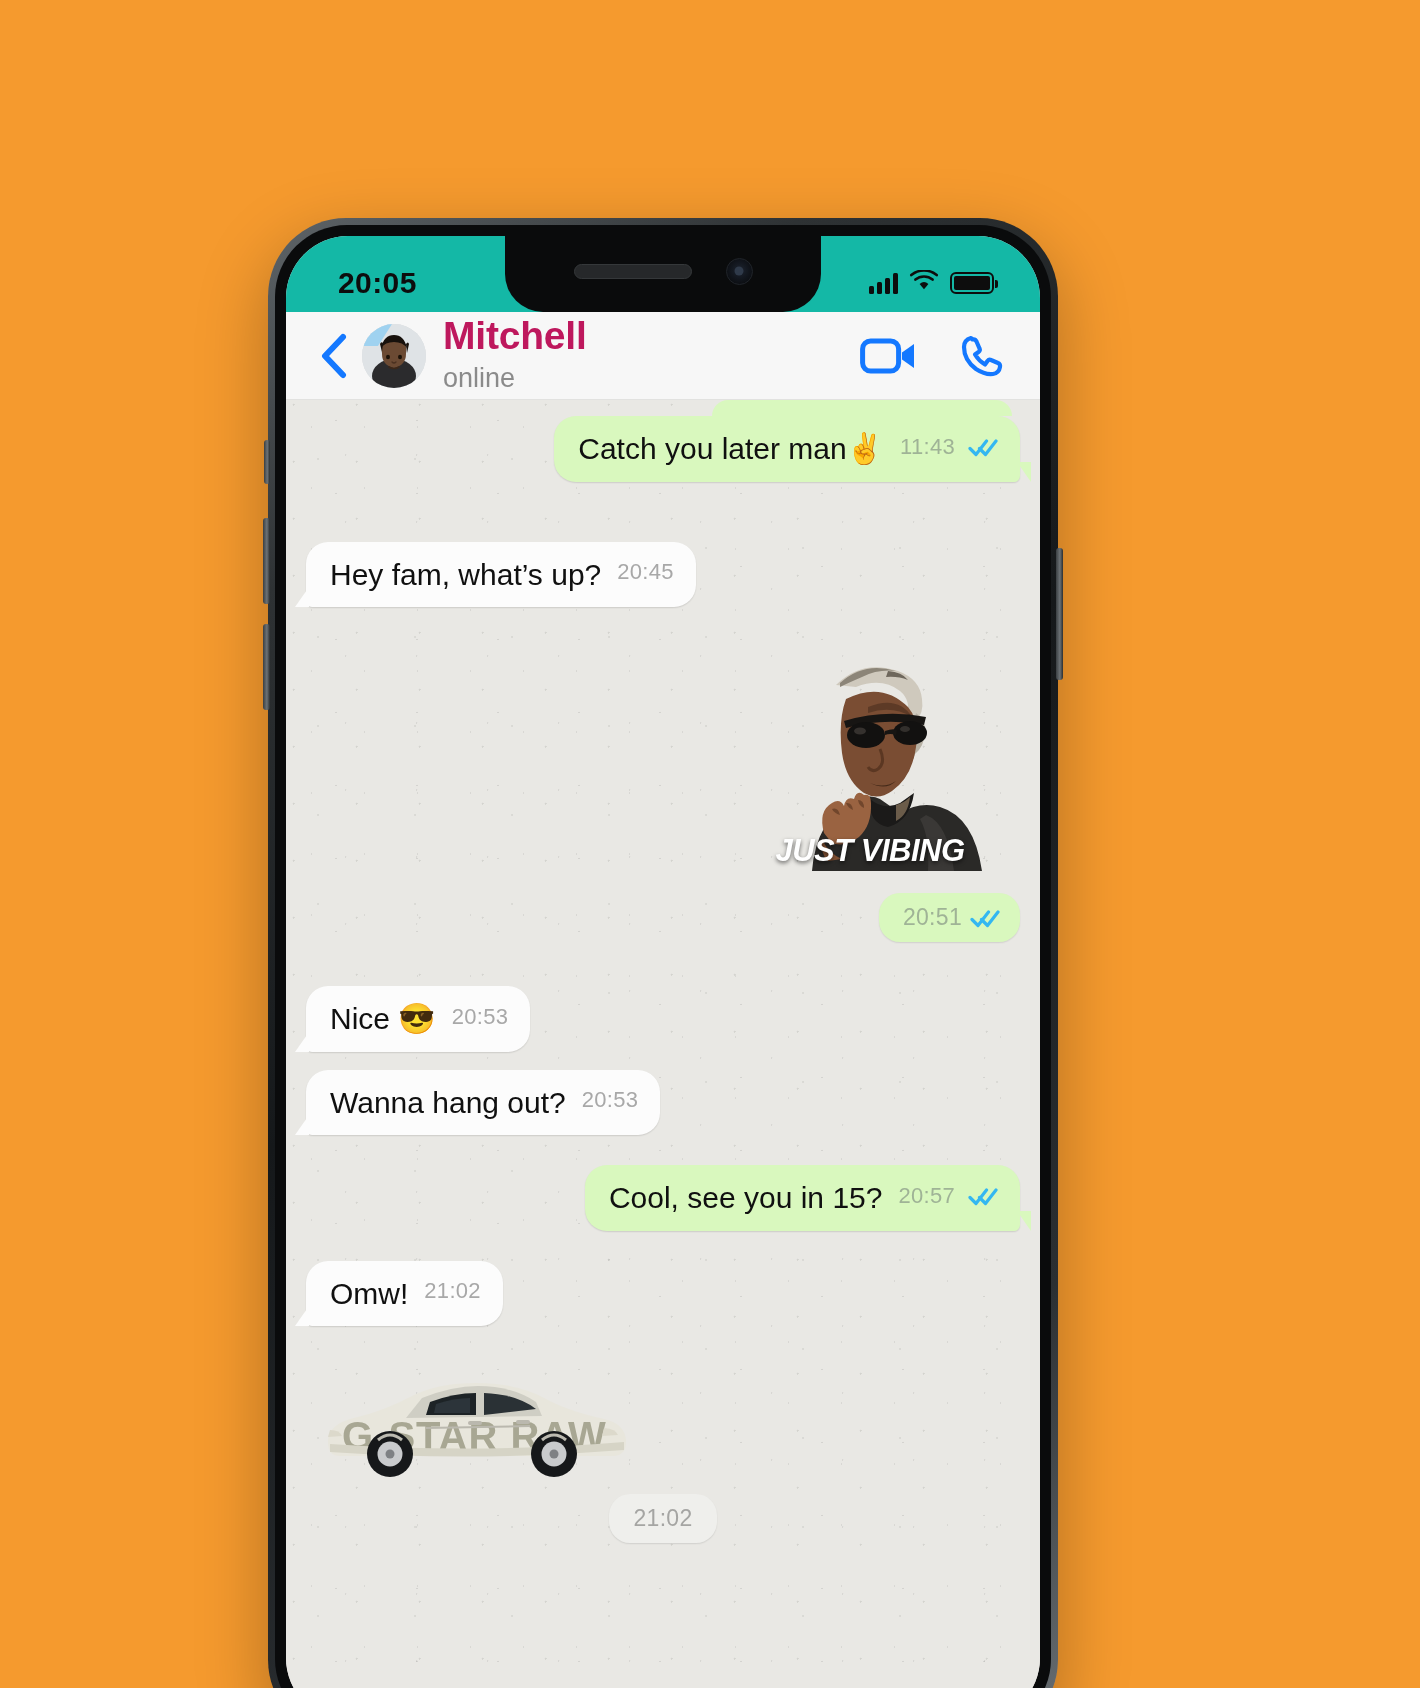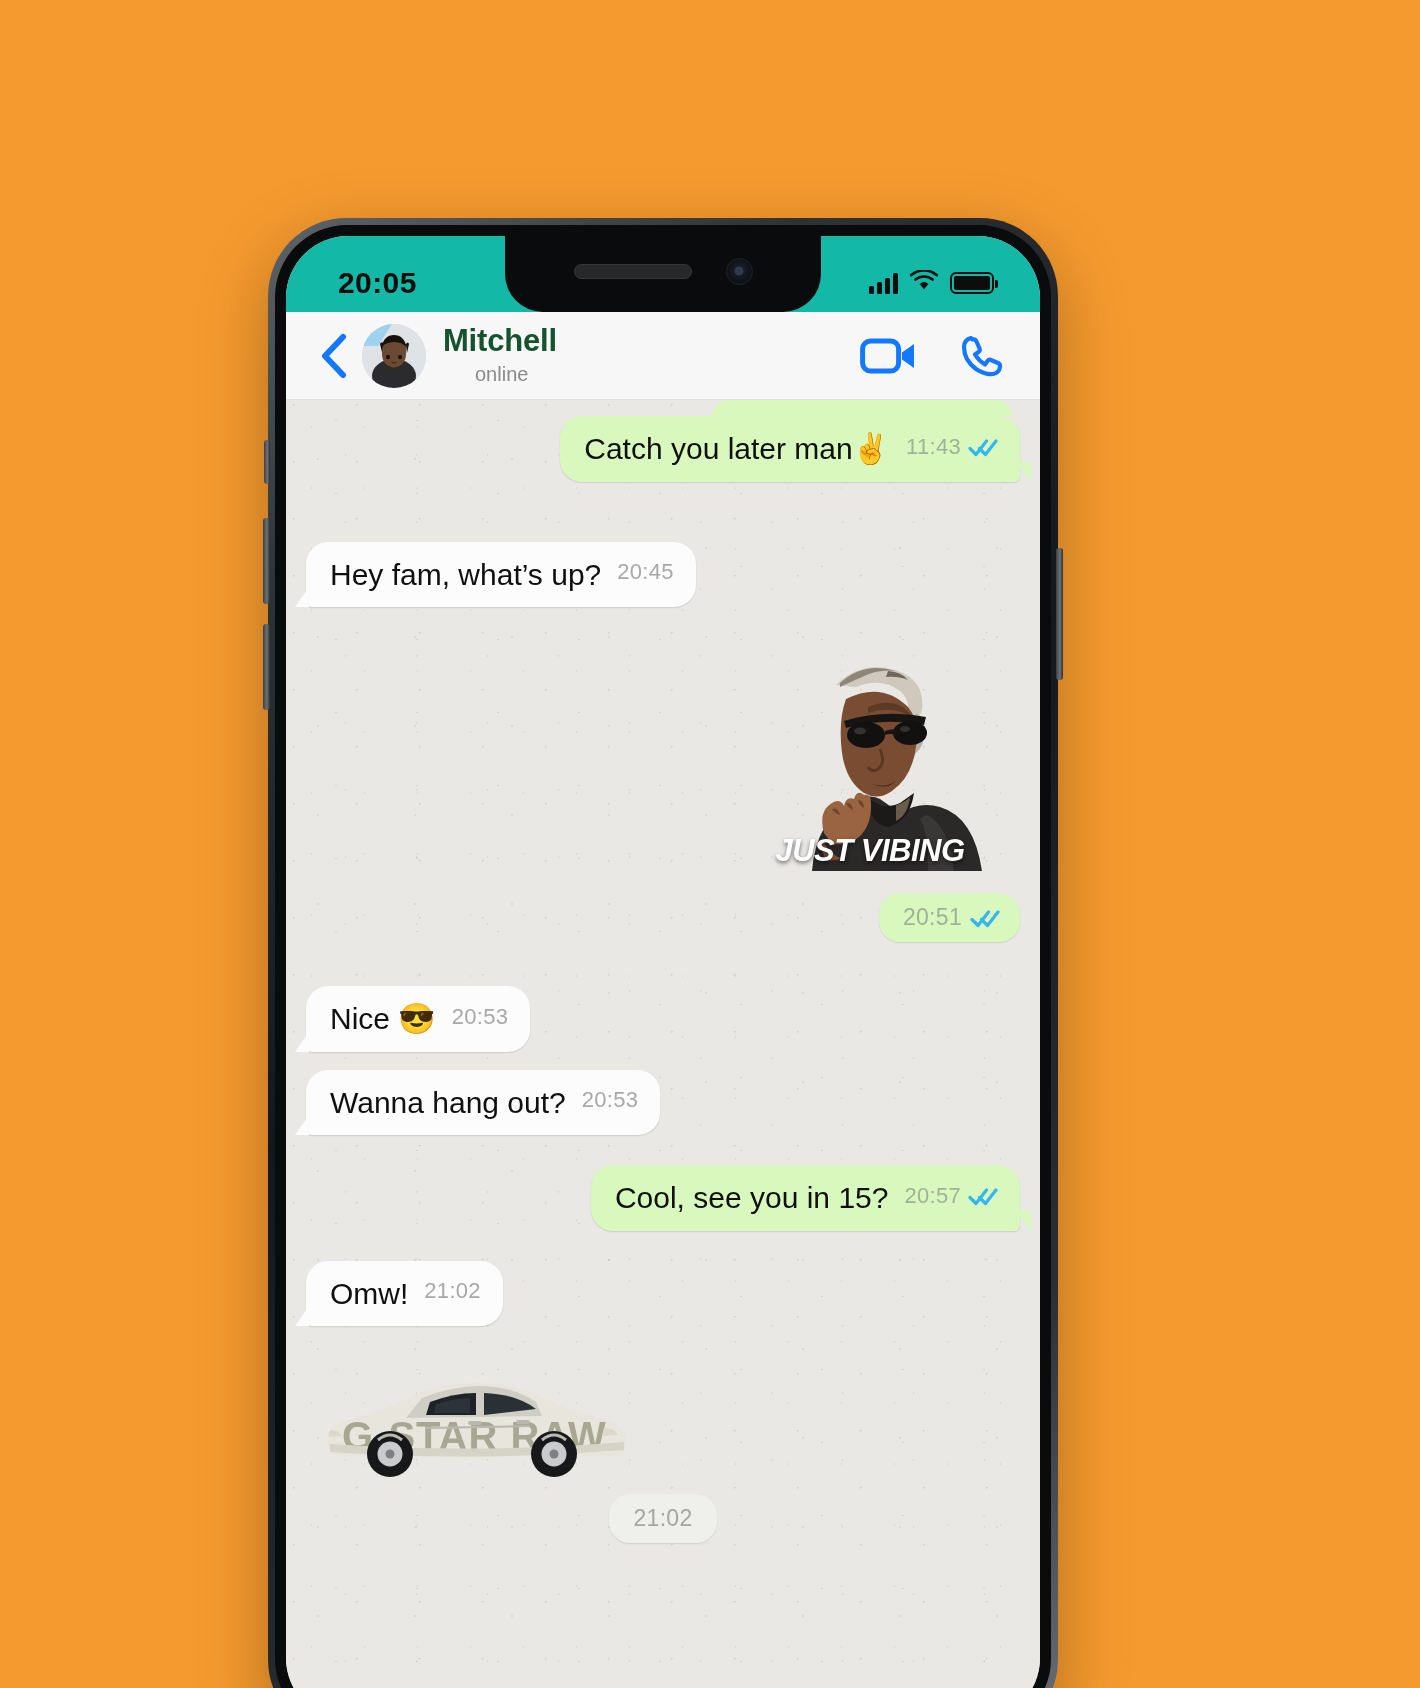--- a/index.html
+++ b/index.html
@@ -143,25 +143,25 @@
   #avatar {
     width: 64px; height: 64px; border-radius: 50%;
     margin-left: 6px;
     overflow: hidden; flex: 0 0 auto;
     background: #d7d9dc;
     position: relative;
   }
   #avatar svg { display:block; width: 100%; height: 100%; }
   #header-text { margin-left: 17px; flex: 1 1 auto; min-width: 0; }
   #contact-name {
-    font-size: 31px; font-weight: 700; color: #14532d;
+    font-size: 39px; font-weight: 700; color: #be185d;
     line-height: 1.1; letter-spacing: -0.2px;
   }
   #contact-status {
-    font-size: 20px; color: #8b8b8b; line-height: 1.3; margin-top: 3px; margin-left: 32px;
+    font-size: 27px; color: #8b8b8b; line-height: 1.3; margin-top: 3px;
   }
   #header-actions { display:flex; align-items:center; gap: 42px; }
   .header-action { cursor: pointer; display:flex; align-items:center; }
 
   
   #chat-body {
     position: absolute;
     top: 164px; left: 0; right: 0; bottom: 0;
     background-color: #E9E8E4;
     background-image:
@@ -210,21 +210,21 @@
     border-color: transparent #D9F8BE transparent transparent;
   }
 
   .msg-text {
     font-size: 30px;
     color: #101010;
     line-height: 1.25;
     white-space: nowrap;
   }
   .msg-meta {
-    display: flex; align-items: center; gap: 7px;
+    display: flex; align-items: center; gap: 13px;
     flex: 0 0 auto;
     padding-bottom: 4px;
   }
   .msg-time {
     font-size: 22px;
     color: #a8a8a8;
     letter-spacing: 0.3px;
   }
   .bubble.out .msg-time { color: #9fb396; }
   .ticks { display:flex; align-items:center; }

